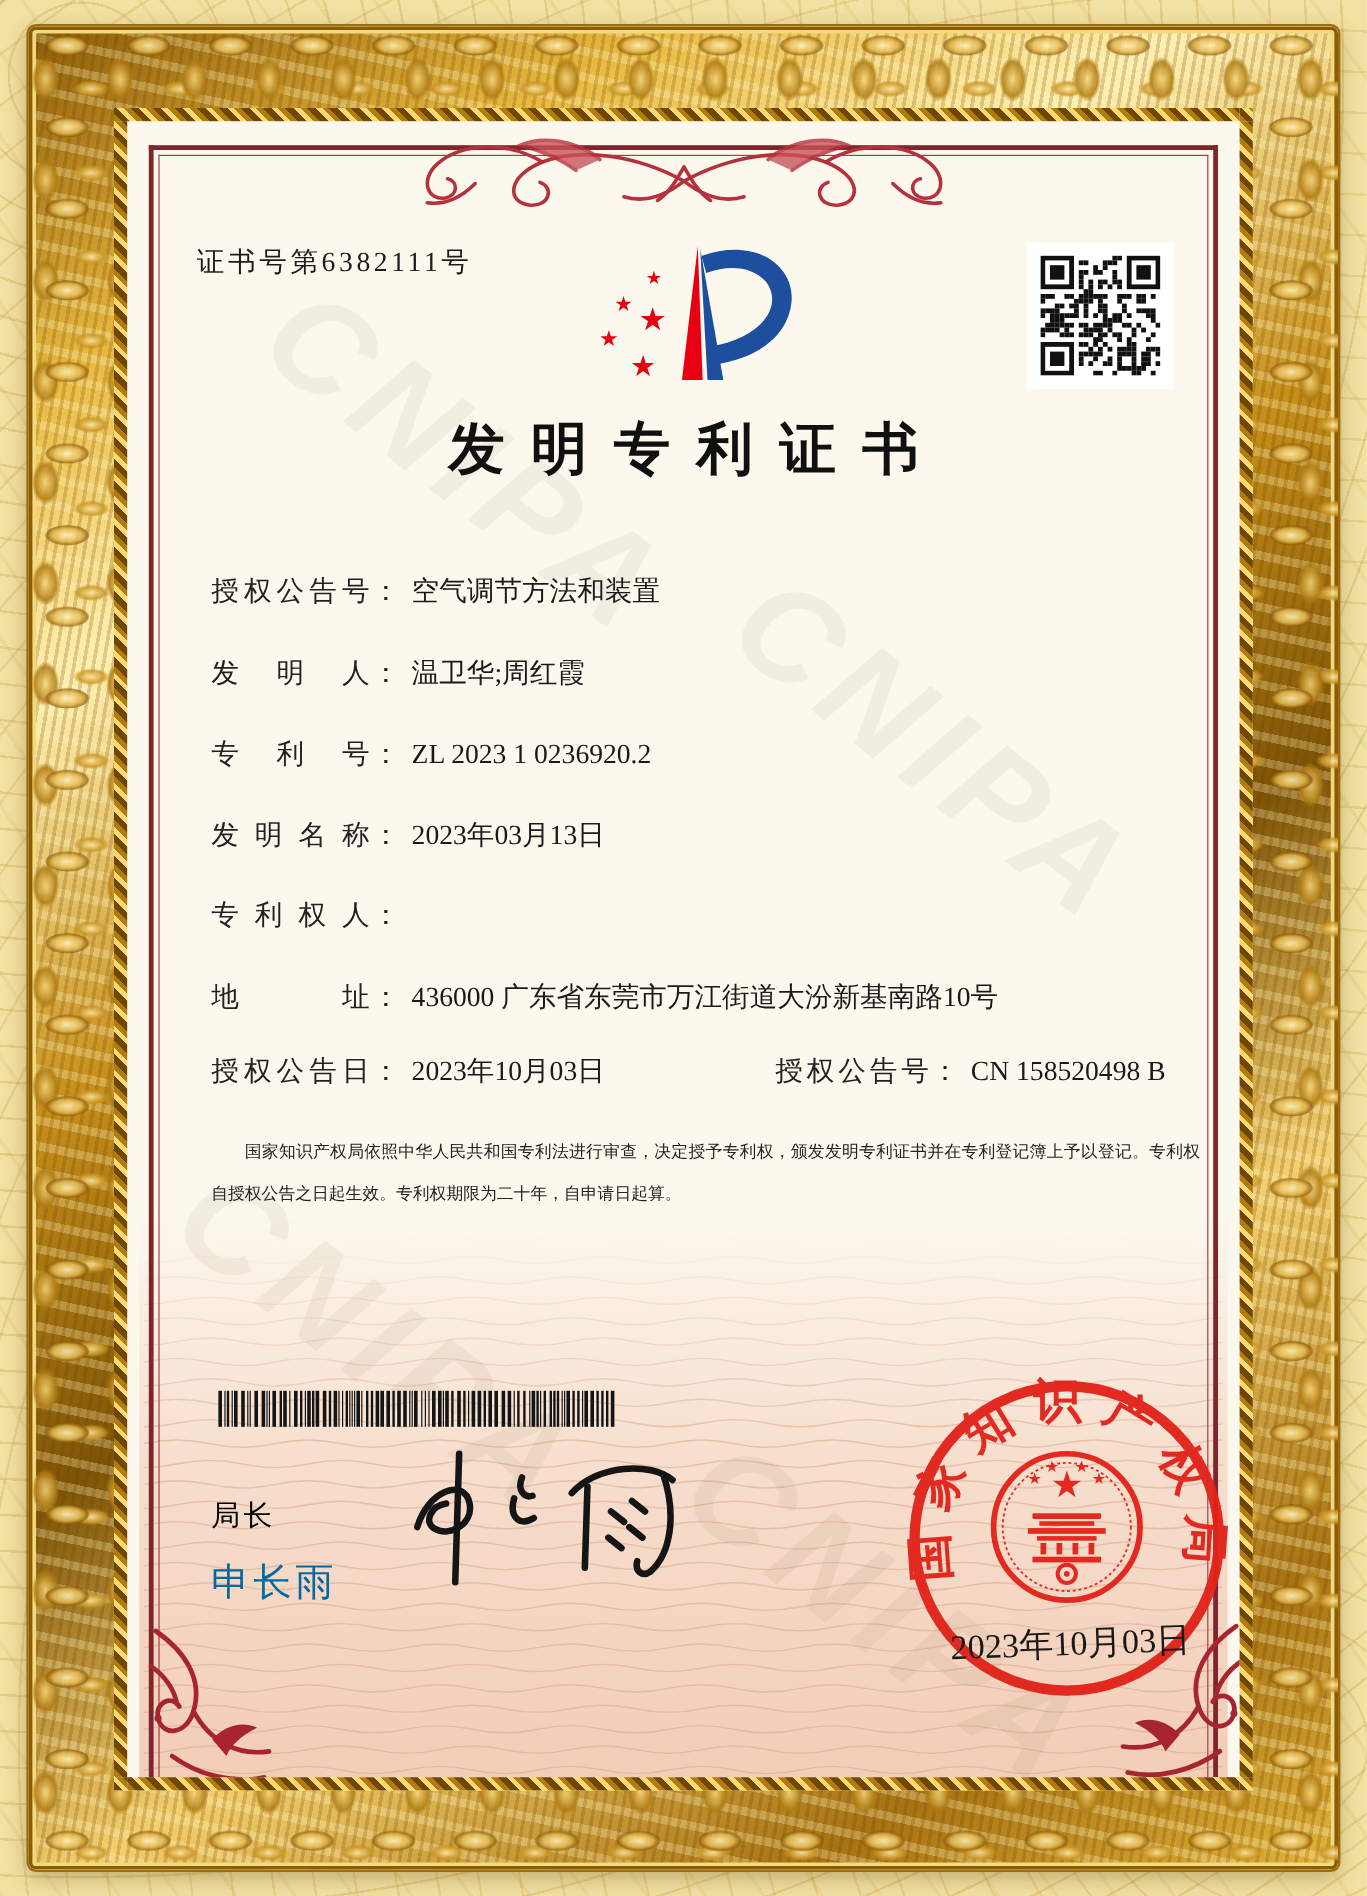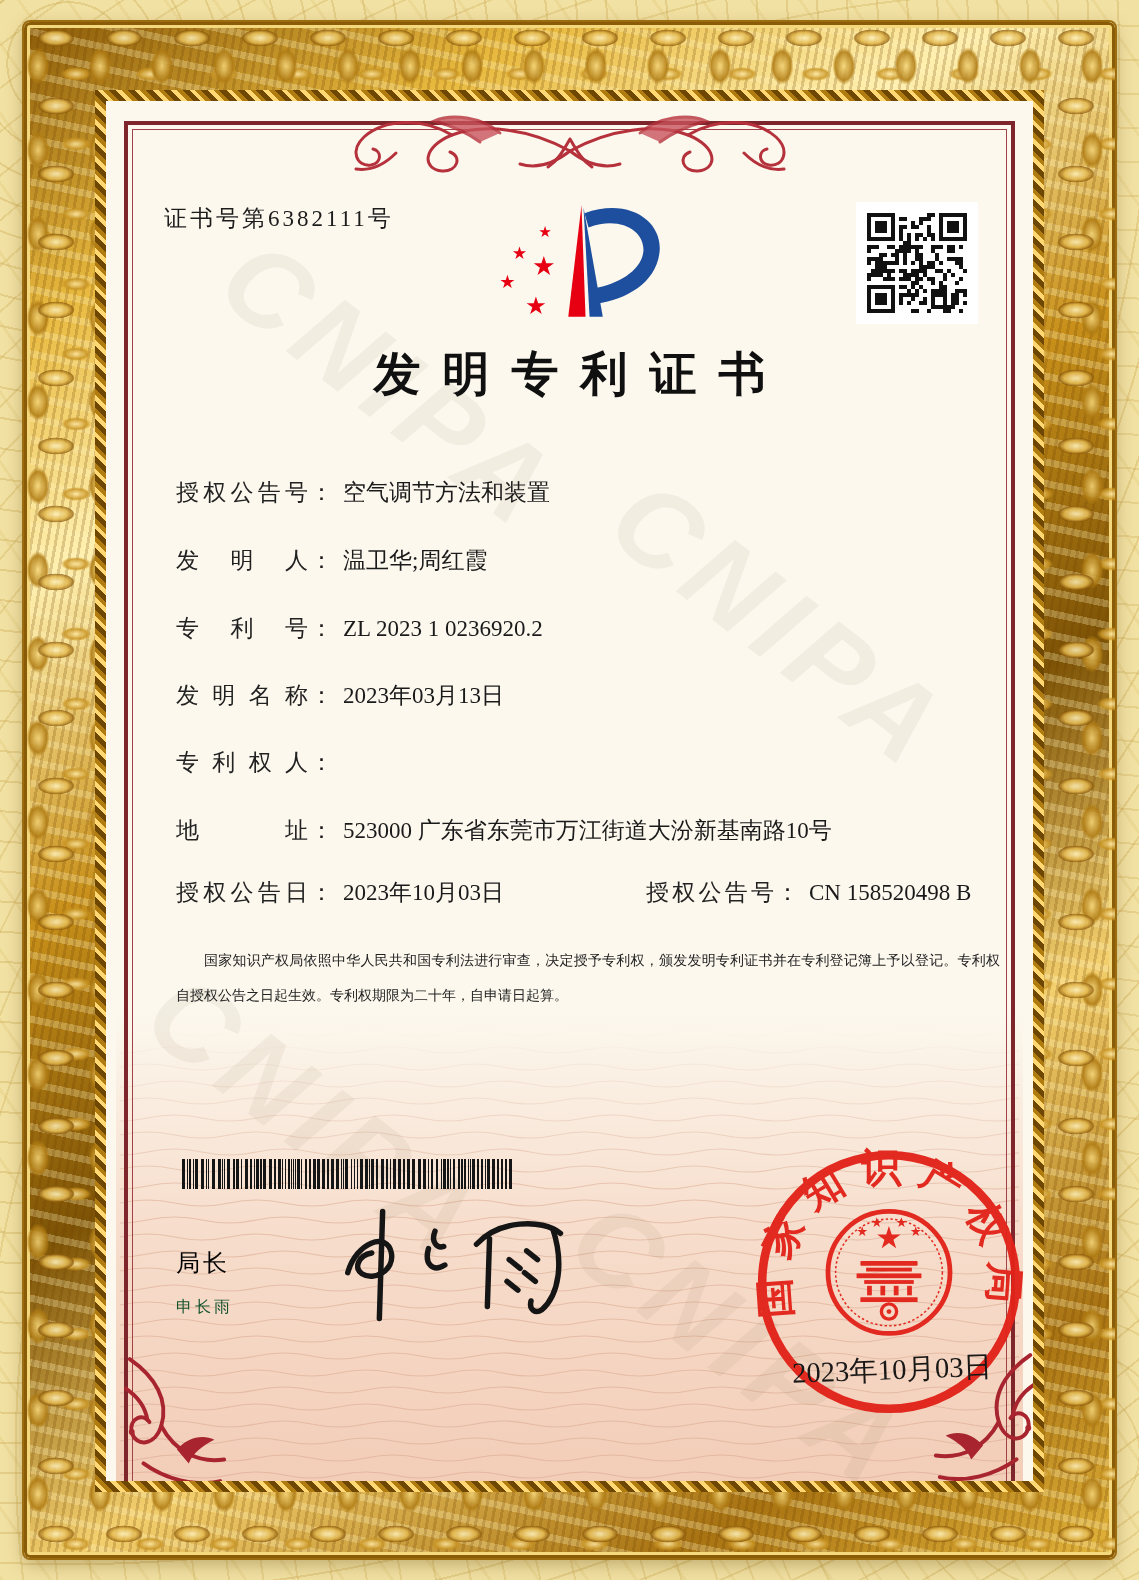--- a/index.html
+++ b/index.html
@@ -87,21 +87,21 @@
   .grant-group2 .flabel{width:128px;}
   
   .legal{position:absolute;left:70px;top:842px;width:824px;font-size:14px;line-height:35px;color:#222;}
   .legal p{margin:0 0 13px 0;text-indent:2em;text-align:justify;}
   
   .barcode{position:absolute;left:76px;top:1058px;width:334px;height:30px;display:flex;align-items:stretch;}
   .barcode i{display:block;height:100%;background:#151515;}
   .barcode em{display:block;height:100%;}
   
   .sig-title{position:absolute;left:70px;top:1146px;font-family:"Liberation Sans","DejaVu Sans",sans-serif;font-size:24px;letter-spacing:3px;color:#000;}
-  .sig-name{position:absolute;left:70px;top:1196px;font-family:"Liberation Sans","DejaVu Sans",sans-serif;font-size:16px;letter-spacing:3px;color:#14532d;}
+  .sig-name{position:absolute;left:70px;top:1196px;font-family:"Liberation Sans","DejaVu Sans",sans-serif;font-size:32px;letter-spacing:3px;color:#0369a1;}
   .sig-hand{position:absolute;left:208px;top:1104px;width:290px;height:120px;}
   
   .seal{position:absolute;left:640px;top:1038px;width:286px;height:286px;opacity:.96;}
   
   .page-footer{position:absolute;left:0;top:1354px;width:100%;text-align:center;font-size:20px;color:#3a3a3a;letter-spacing:2px;}
   
   .top-flourish{position:absolute;left:50%;top:8px;transform:translateX(-50%);width:540px;height:82px;}
   .corner-fl{position:absolute;width:118px;height:148px;}
   .corner-fl.bl{left:10px;top:1252px;}
   .corner-fl.br{left:820px;top:1248px;transform:scaleX(-1);}
@@ -443,21 +443,21 @@
         <span class="fcolon">：</span>
         <span class="fvalue">2023年03月13日</span>
   </div>
   <div class="row" style="top:646px">
     <span class="flabel">专利权人</span>
         <span class="fcolon">：</span>
   </div>
   <div class="row" style="top:714px">
     <span class="flabel">地址</span>
         <span class="fcolon">：</span>
-        <span class="fvalue">523000 广东省东莞市万江街道大汾新基南路10号</span>
+        <span class="fvalue">436000 广东省东莞市万江街道大汾新基南路10号</span>
   </div>
   <div class="row" style="top:776px">
     <span class="flabel">授权公告日</span>
         <span class="fcolon">：</span>
         <span class="fvalue">2023年10月03日</span>
     <span class="grant-group2">
       <span class="flabel">授权公告号</span>
           <span class="fcolon">：</span>
           <span class="fvalue">CN 158520498 B</span>
     </span>

